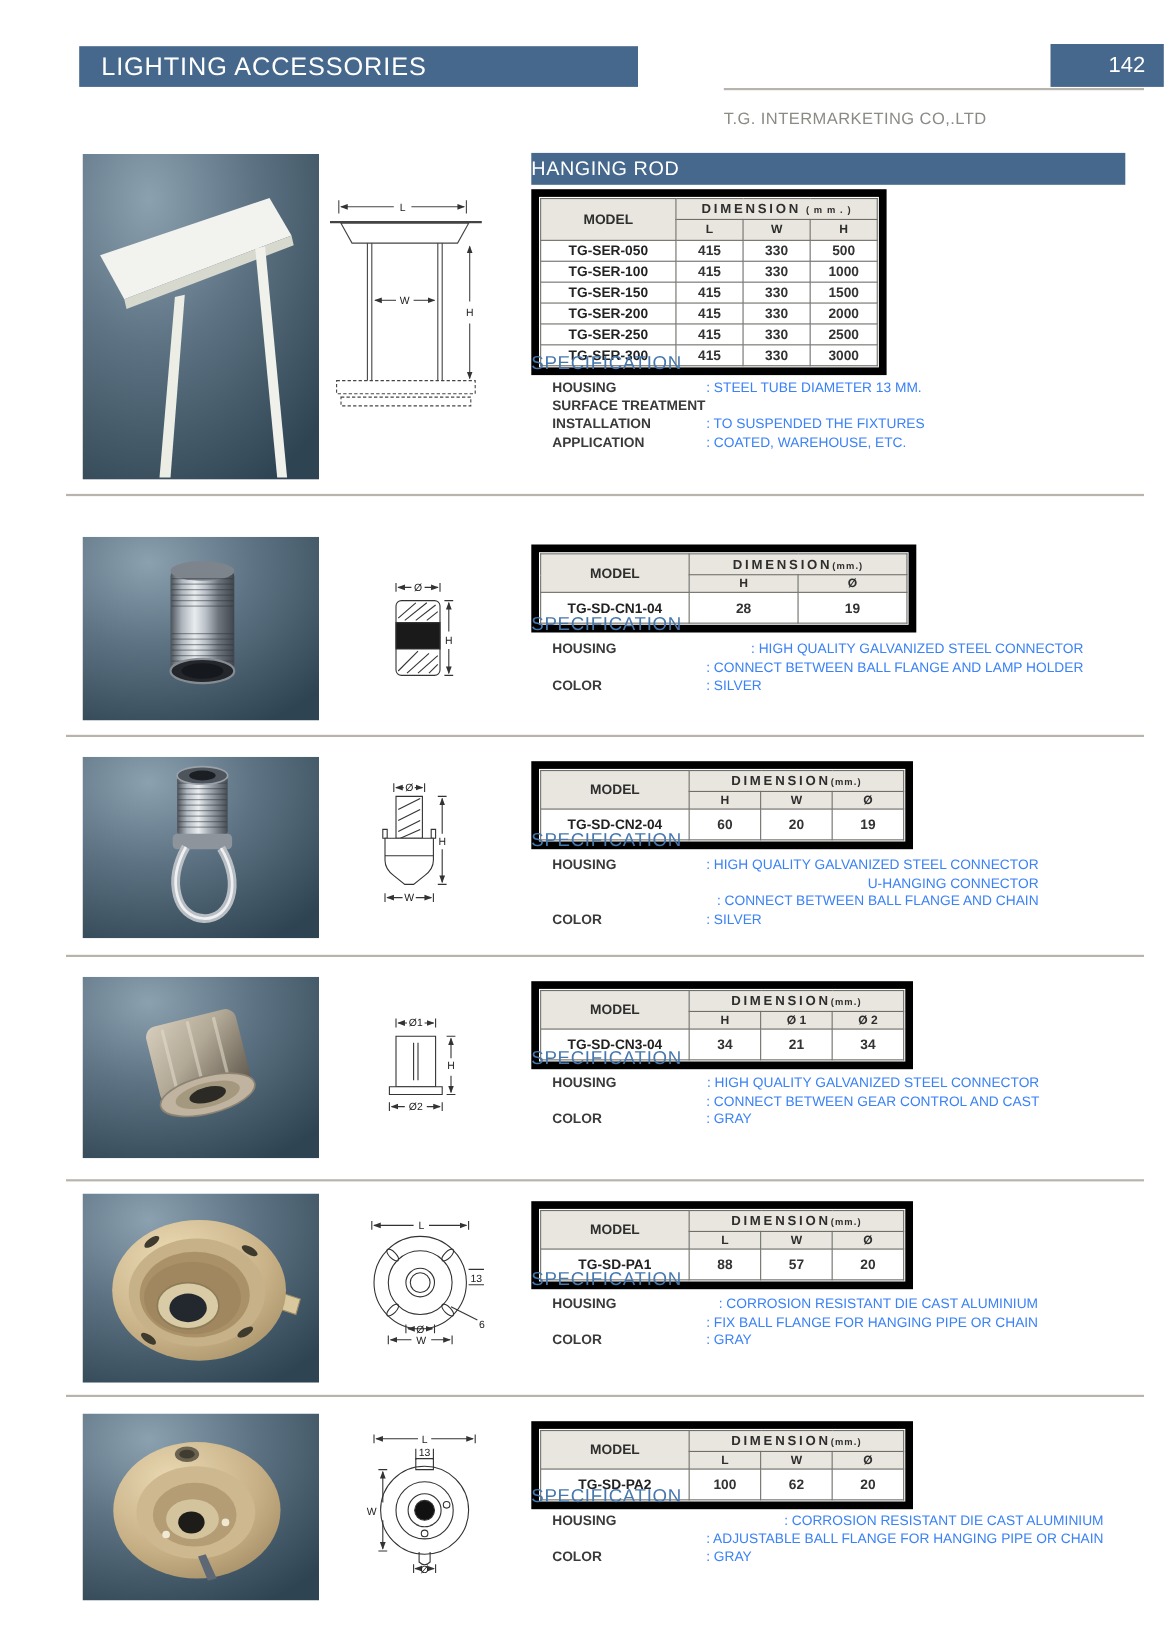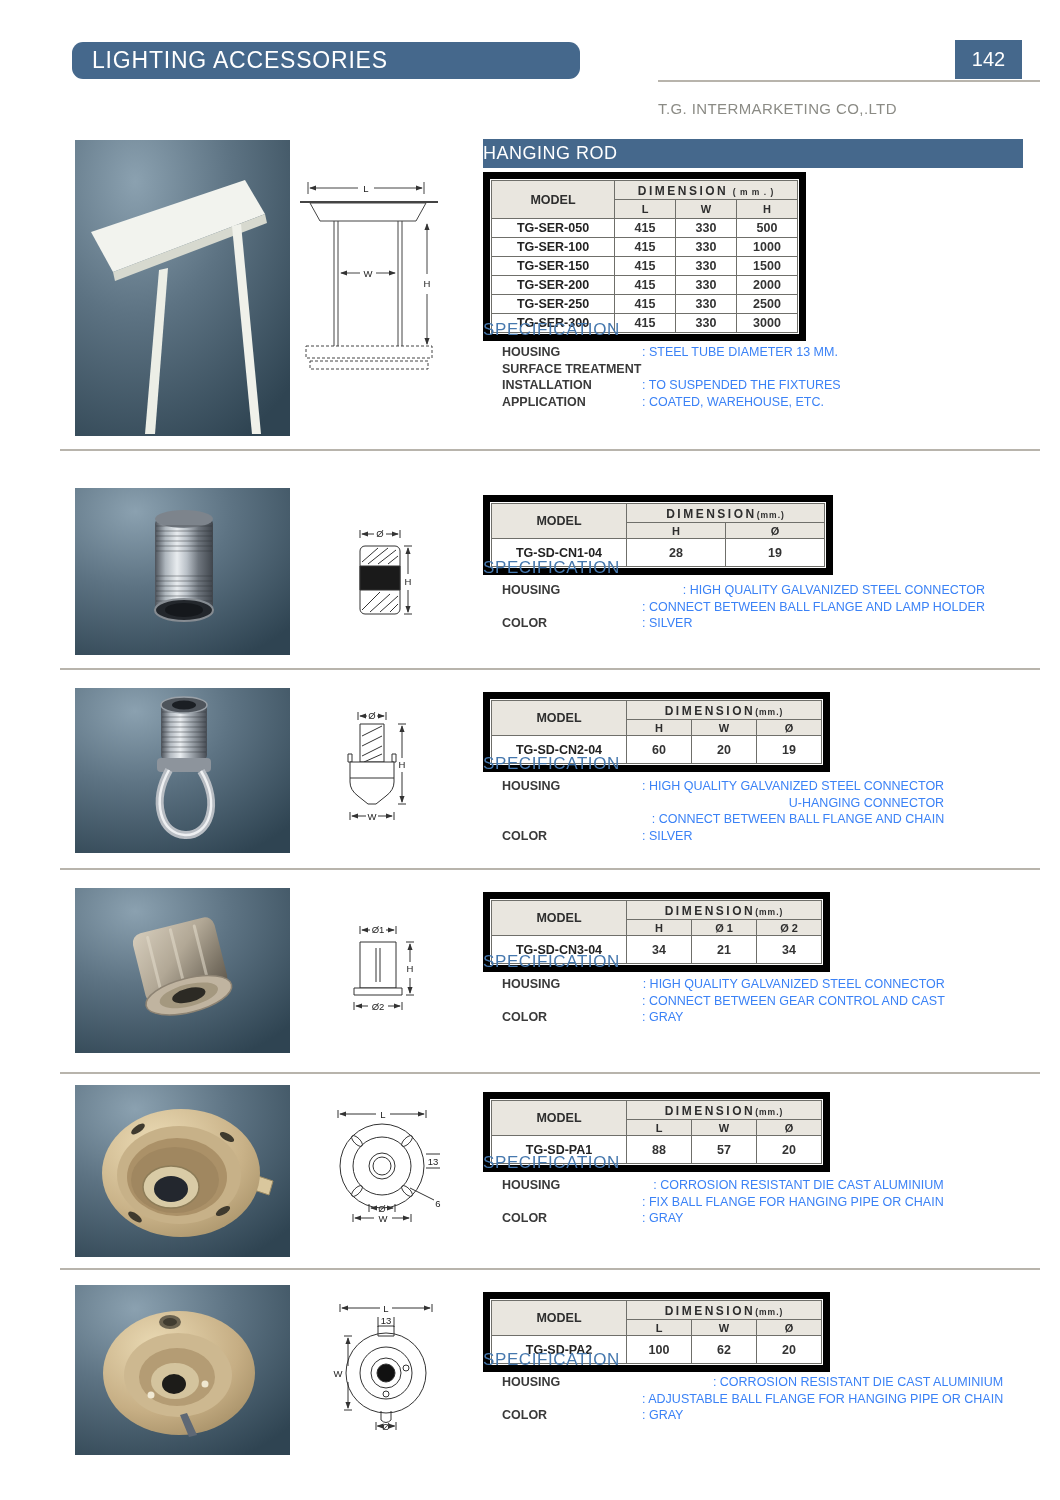--- a/index.html
+++ b/index.html
@@ -1,25 +1,25 @@
 <!DOCTYPE html>
 <html><head>
 <meta charset="utf-8">
 <style>
   html,body{margin:0;padding:0;background:#ffffff;}
   #page{position:relative;width:1060px;height:1500px;background:#ffffff;overflow:hidden;
         font-family:"Liberation Sans", sans-serif;color:#3c3c3c;}
   
   .title-bar{position:absolute;left:72px;top:42px;width:508px;height:37px;background:#45688C;
-             display:flex;align-items:center;padding-left:20px;box-sizing:border-box;border-radius:11px;}
+             display:flex;align-items:center;padding-left:20px;box-sizing:border-box;}
   .title-bar span{color:#fff;font-size:23px;letter-spacing:.8px;}
   .company{position:absolute;left:658px;top:52px;width:290px;font-size:15px;color:#8b8b85;letter-spacing:.4px;margin-top:48px;}
   .company-underline{position:absolute;left:658px;top:80px;width:382px;border-top:2px solid #b8b4ac;}
   .page-num{position:absolute;left:955px;top:40px;width:67px;height:39px;background:#45688C;color:#fff;
-            font-size:20px;display:flex;align-items:center;justify-content:center;}
+            font-size:20px;display:flex;align-items:center;justify-content:center;padding-left:36px;}
   
   .banner{position:absolute;left:483px;top:139px;width:540px;height:29px;background:#45688C;
           display:flex;align-items:center;box-sizing:border-box;}
   .banner span{color:#fff;font-size:18px;letter-spacing:.5px;}
   
   .photo{position:absolute;left:75px;width:215px;overflow:hidden;}
   
   .drawing{position:absolute;}
   .drawing line,.drawing path,.drawing rect,.drawing circle,.drawing polygon,.drawing ellipse{vector-effect:non-scaling-stroke;}
   .dtext{font-family:"Liberation Sans",sans-serif;font-size:9.5px;fill:#222;}

